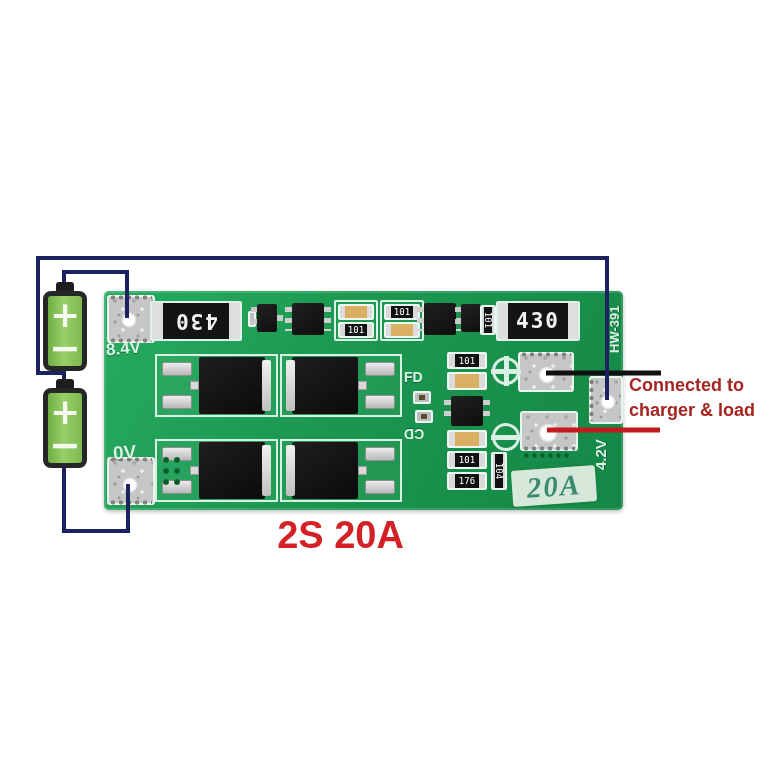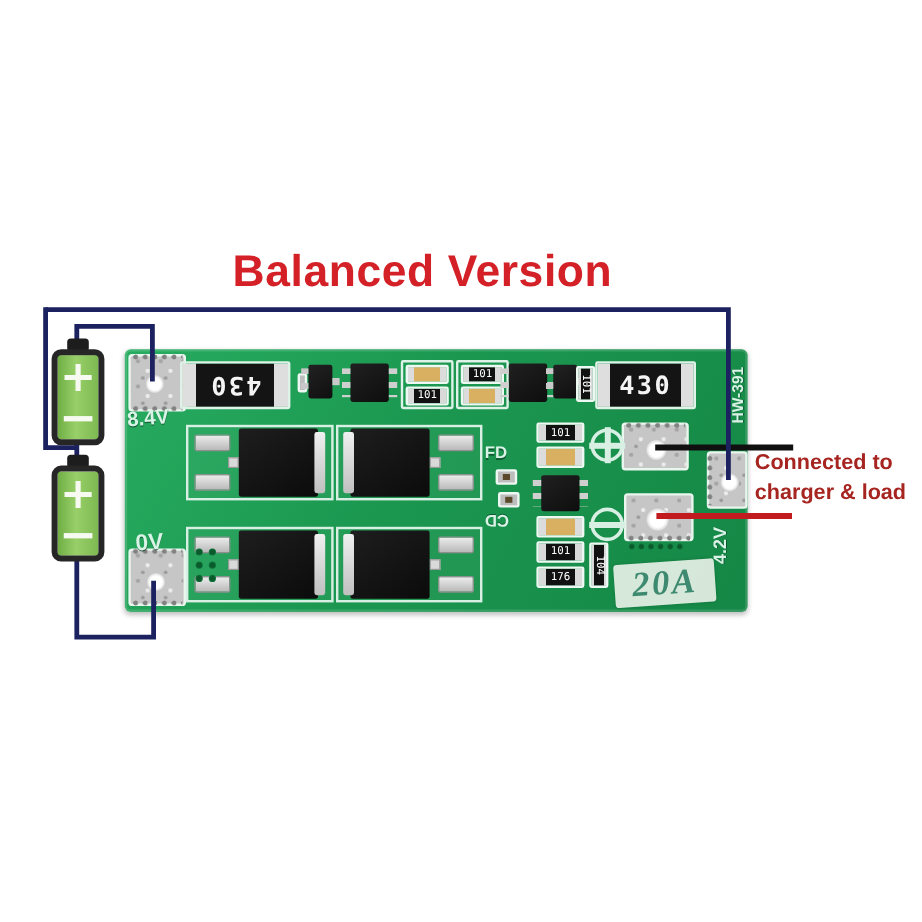--- a/index.html
+++ b/index.html
@@ -101,21 +101,20 @@
   .battery .plus{top:-2px;font-size:36px;}
   .battery .minus{bottom:-4px;font-size:38px;}
 
   svg.overlay{position:absolute;left:0;top:0;pointer-events:none;}
 </style>
 </head>
 <body>
 
 <div id="scene">
 
-  <div class="title">Balanced Version</div>
 
   <div class="board">
 
     <div class="pad" style="left:3px;top:4px;width:48px;height:48px;">
       <div class="castel" style="top:-2px;"></div>
       <div class="castel" style="bottom:-2px;"></div>
       <div class="hole" style="left:12px;top:15px;width:16px;height:16px;"></div>
     </div>
     <div class="pad" style="left:3px;top:166px;width:48px;height:48px;">
       <div class="castel" style="top:-2px;"></div>
@@ -268,13 +267,14 @@
   <div class="battery" style="left:43px;top:388px;">
     <div class="sym plus">+</div>
     <div class="sym minus">−</div>
   </div>
 
   <div class="note">
     <span style="display:block;">Connected to</span>
     <span style="display:block;">charger &amp; load</span>
   </div>
 
+  <div class="subtitle">2S 20A</div>
 </div>
 
 </body></html>

